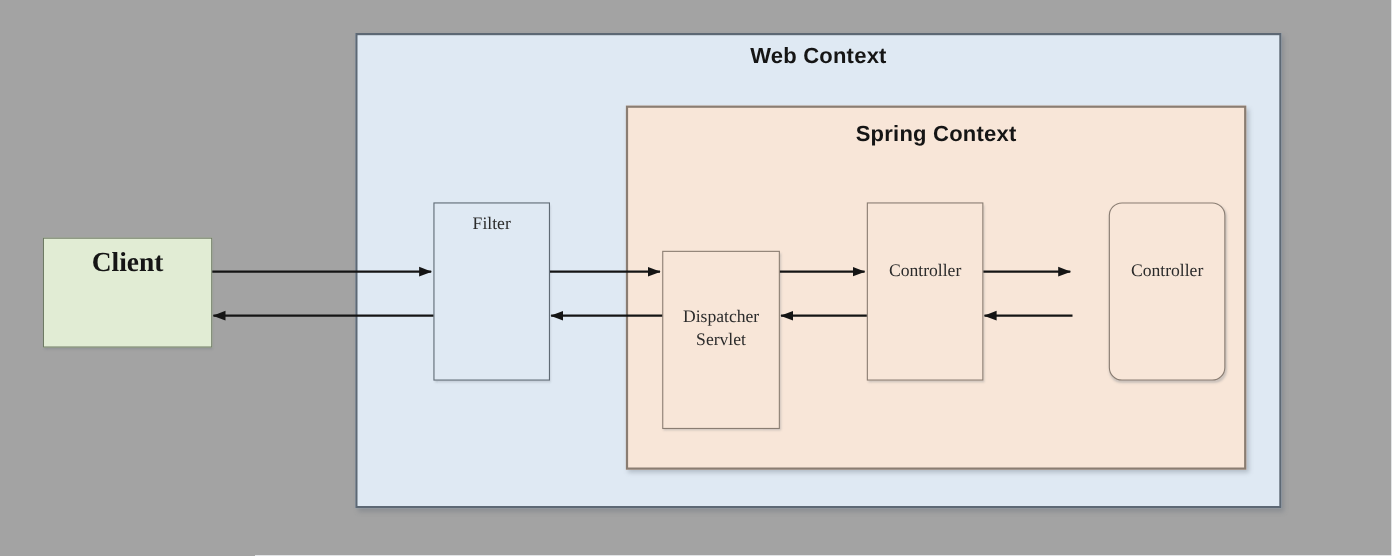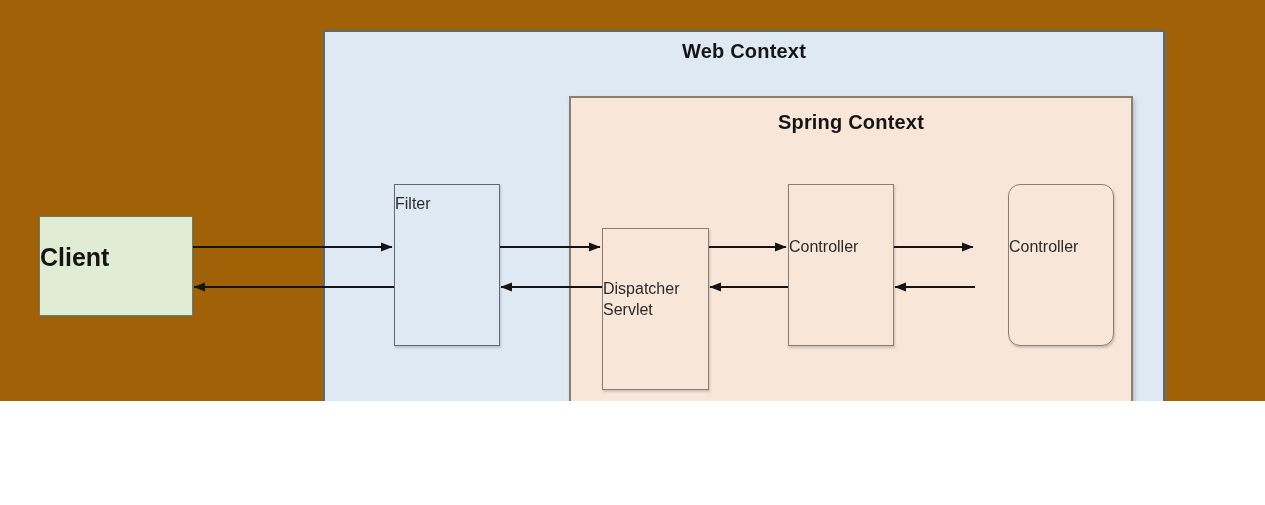--- a/index.html
+++ b/index.html
@@ -4,22 +4,22 @@
 <style>
   html, body {
     margin: 0;
     padding: 0;
     background: #ffffff;
     font-family: "Liberation Sans", "DejaVu Sans", sans-serif;
   }
   .canvas {
     position: relative;
     width: 1265px;
-    height: 401px;
-    background: #a16207;
+    height: 505px;
+    background: #a3a3a3;
     overflow: hidden;
   }
   .container {
     position: absolute;
     border-style: solid;
     border-width: 2px;
     box-sizing: border-box;
     box-shadow: 2px 3px 4px rgba(100,110,120,0.35);
   }
   .container-web {
@@ -48,36 +48,37 @@
     position: absolute;
     border-style: solid;
     border-width: 1.5px;
     box-sizing: border-box;
     z-index: 3;
     box-shadow: 1px 2px 2px rgba(100,110,120,0.30);
   }
   .node .label {
     display: block;
     width: 100%;
-    text-align: left;
+    text-align: center;
     white-space: pre-line;
     color: #2b2b2b;
     font-size: 16px;
     line-height: 21px;
+    font-family: Liberation Serif, serif;
   }
   .node-client {
     left: 39px; top: 216px; width: 154px; height: 100px;
     border-color: #6e7a64;
   }
   .node-client .label {
     font-weight: bold;
     font-size: 25px;
     line-height: 30px;
     color: #151515;
-    padding-top: 25px;
+    padding-top: 7px;
   }
   .node-filter {
     left: 394px; top: 184px; width: 106px; height: 162px;
     border-color: #5f6a74;
   }
   .node-filter .label { padding-top: 8px; }
   .node-dispatcher-servlet {
     left: 602px; top: 184px; width: 107px; height: 162px;
     border-color: #8a7d72;
   }

